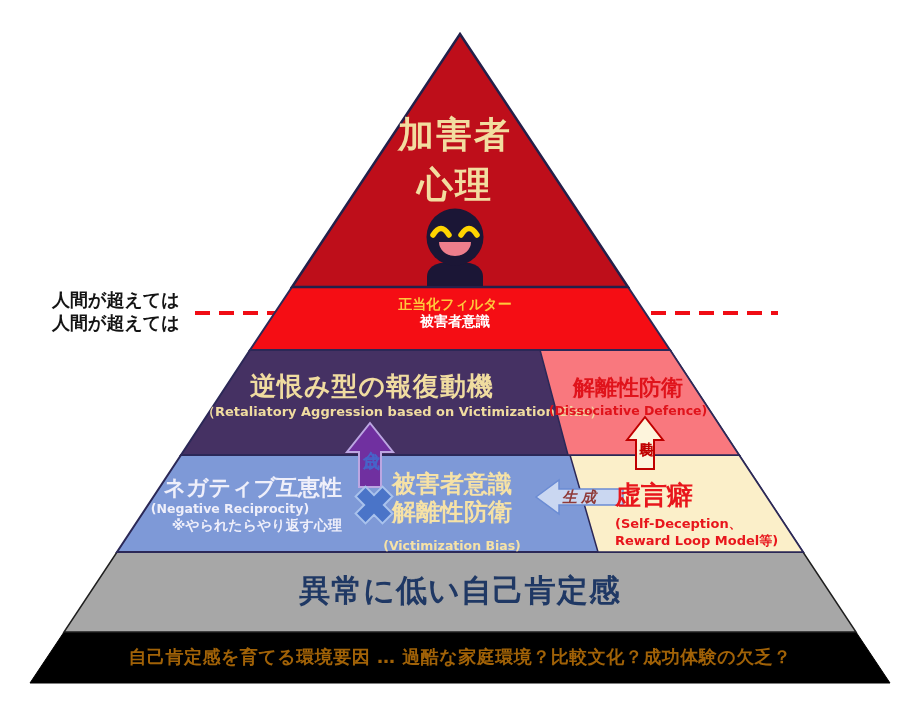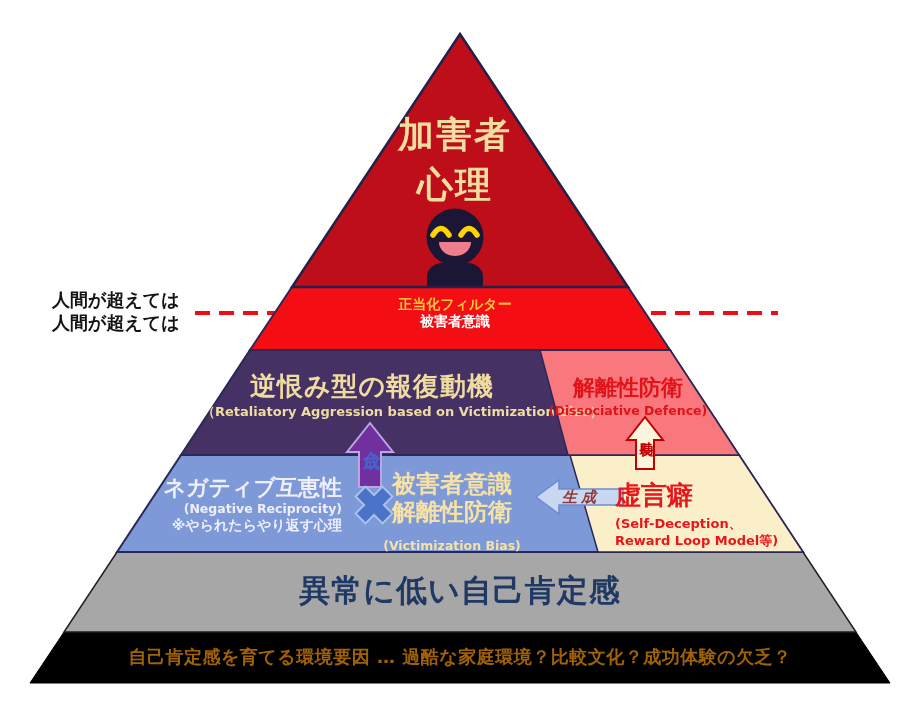--- a/index.html
+++ b/index.html
@@ -20,21 +20,21 @@
   .retaliation{left:202px;top:371px;width:340px;color:#F0DCA0;}
   .retaliation .t{font-size:26px;letter-spacing:1px;line-height:1.2;}
   .retaliation .s{font-size:13px;margin-top:2px;line-height:1.2;}
   
   .dissociation{left:543px;top:375px;width:170px;color:#E0131B;}
   .dissociation .t{font-size:22px;line-height:1.2;}
   .dissociation .s{font-size:12.5px;margin-top:2px;line-height:1.2;}
   
   .neg-recip{left:118px;top:475px;width:224px;text-align:right;color:#EFEFFA;}
   .neg-recip .t{font-size:22px;line-height:1.2;}
-  .neg-recip .s{font-size:12.5px;line-height:1.25;}
+  .neg-recip .s{font-size:12.5px;line-height:1.25;text-align:center;}
   .neg-recip .n{font-size:14px;line-height:1.25;}
   
   .victimization{left:352px;top:471px;width:200px;color:#F6E2A6;}
   .victimization .t{font-size:24px;line-height:1.15;}
   .victimization .s{font-size:12.5px;margin-top:12px;line-height:1.2;}
   
   .mythomania{left:615px;top:481px;width:170px;text-align:left;color:#E8161C;}
   .mythomania .t{font-size:26px;line-height:1.15;}
   .mythomania .s{font-size:13px;line-height:1.3;}
   .mythomania .s1{margin-top:5px;}

